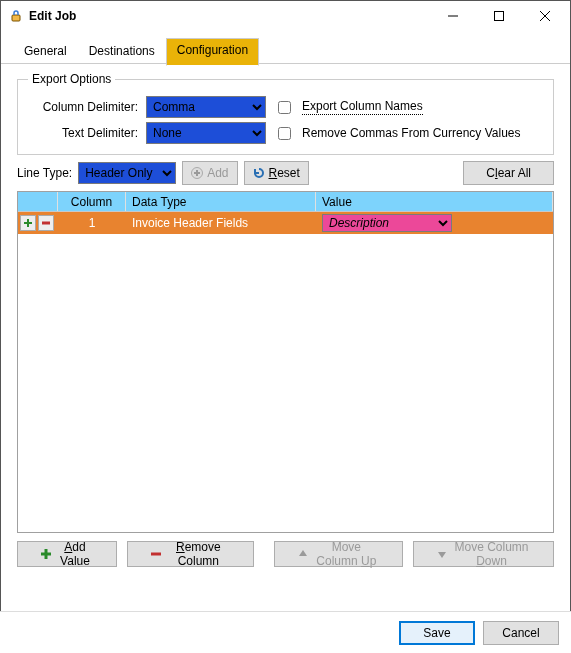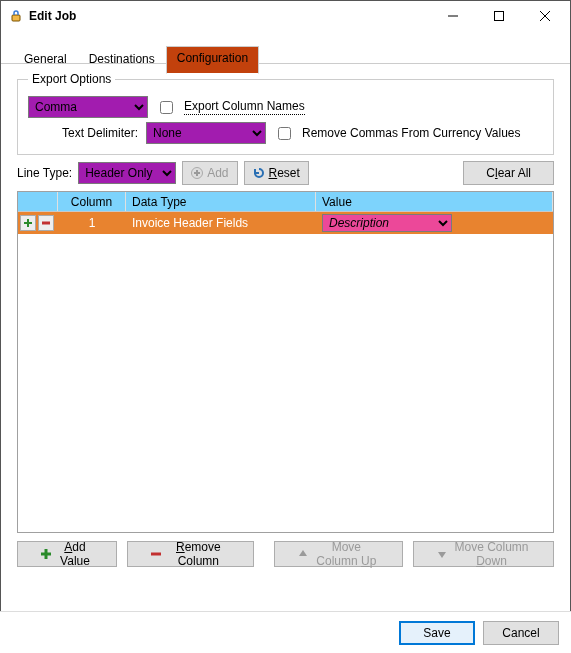--- a/index.html
+++ b/index.html
@@ -7,32 +7,32 @@
 
 
 .titlebar { height: 30px; display: flex; align-items: center; padding: 0 2px 0 8px; font-weight: bold; }
 .titlebar .lock { width: 14px; height: 14px; margin-right: 6px; }
 .titlebar .title { flex: 1; color: #000; }
 .winbtn { width: 46px; height: 30px; display: flex; align-items: center; justify-content: center; color: #000; }
 .winbtn svg { width: 10px; height: 10px; }
 
 
 .tabstrip { display: flex; align-items: flex-end; padding: 4px 12px 0 12px; border-bottom: 1px solid #ccc; position: relative; }
-.tab { padding: 4px 10px 8px 10px; border: 1px solid transparent; border-bottom: none; color: #000; position: relative; top: 11px; }
-.tab.active { background: #c2410c; border: 1px solid #ccc; border-bottom: 1px solid #fff; }
+.tab { padding: 4px 10px 8px 10px; border: 1px solid transparent; border-bottom: none; color: #000; position: relative; top: 3px; }
+.tab.active { background: #eab308; border: 1px solid #ccc; border-bottom: 1px solid #fff; }
 
 .content { padding: 8px 16px 0 16px; }
 
 
 fieldset.group { border: 1px solid #ccc; padding: 6px 10px 10px 10px; margin: 0 0 6px 0; }
 fieldset.group legend { padding: 0 4px; color: #000; }
 
 .row { display: flex; align-items: center; gap: 8px; margin-top: 4px; }
 .lbl-right { width: 110px; text-align: right; color: #000; }
-select.combo { height: 22px; width: 120px; border: 1px solid #7a7a7a; background: #a21caf; padding: 0 2px; }
+select.combo { height: 22px; width: 120px; border: 1px solid #7a7a7a; background: #1d4ed8; padding: 0 2px; }
 .chk { width: 13px; height: 13px; accent-color: #000; }
 .chklbl { color: #000; }
 .dotted { border-bottom: 1px dotted #000; padding-bottom: 1px; }
 
 
 .tbrow { display: flex; align-items: center; gap: 6px; margin: 6px 0 6px 0; }
 .btn { height: 24px; padding: 0 22px; background: #e1e1e1; border: 1px solid #adadad; color: #000; display: inline-flex; align-items: center; gap: 4px; cursor: pointer; }
 .btn.disabled { color: #9a9a9a; }
 .btn.small { padding: 0 8px; }
 .btn.wide { min-width: 120px; justify-content: center; }
@@ -105,20 +105,21 @@
   <div class="tab">General</div>
   <div class="tab">Destinations</div>
   <div class="tab active">Configuration</div>
 </div>
 
 <div class="content">
 
   <fieldset class="group">
     <legend>Export Options</legend>
     <div class="row">
+      <div class="lbl-right">Column Delimiter:</div>
       <select class="combo"><option>Comma</option></select>
       <input type="checkbox" class="chk" style="">
       <span class="chklbl dotted">Export Column Names</span>
     </div>
     <div class="row">
       <div class="lbl-right">Text Delimiter:</div>
       <select class="combo"><option>None</option></select>
       <input type="checkbox" class="chk" style="">
       <span class="chklbl">Remove Commas From Currency Values</span>
     </div>

